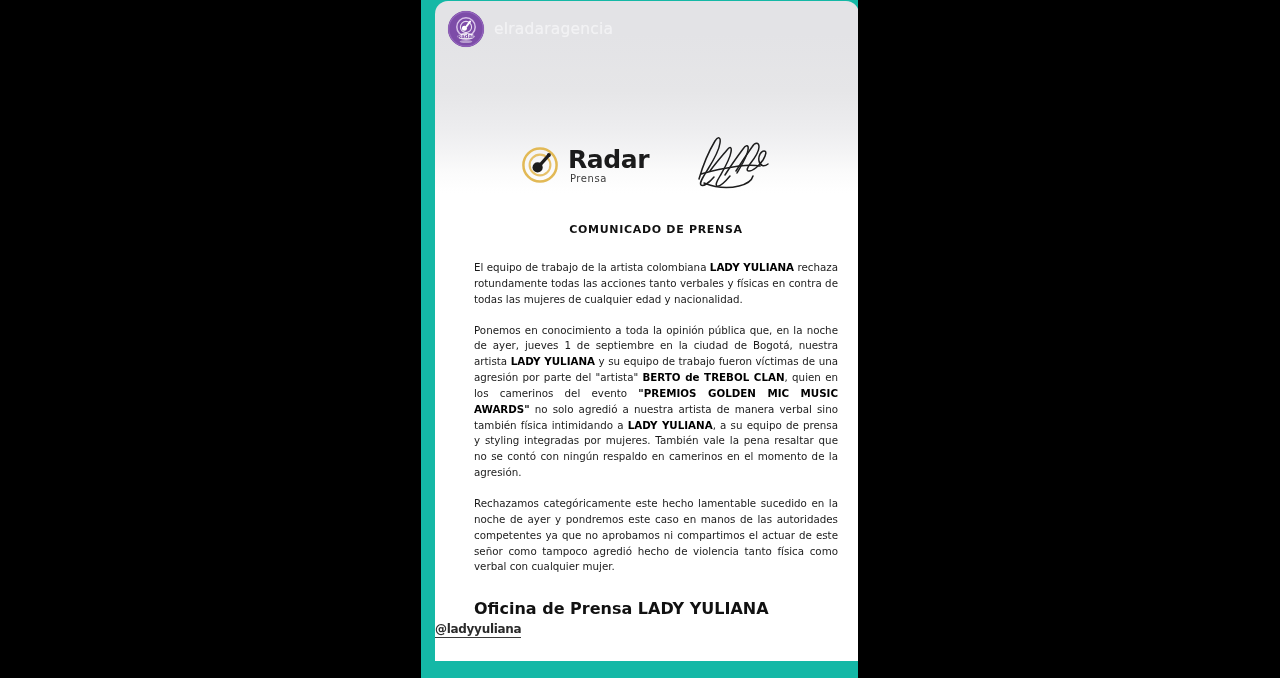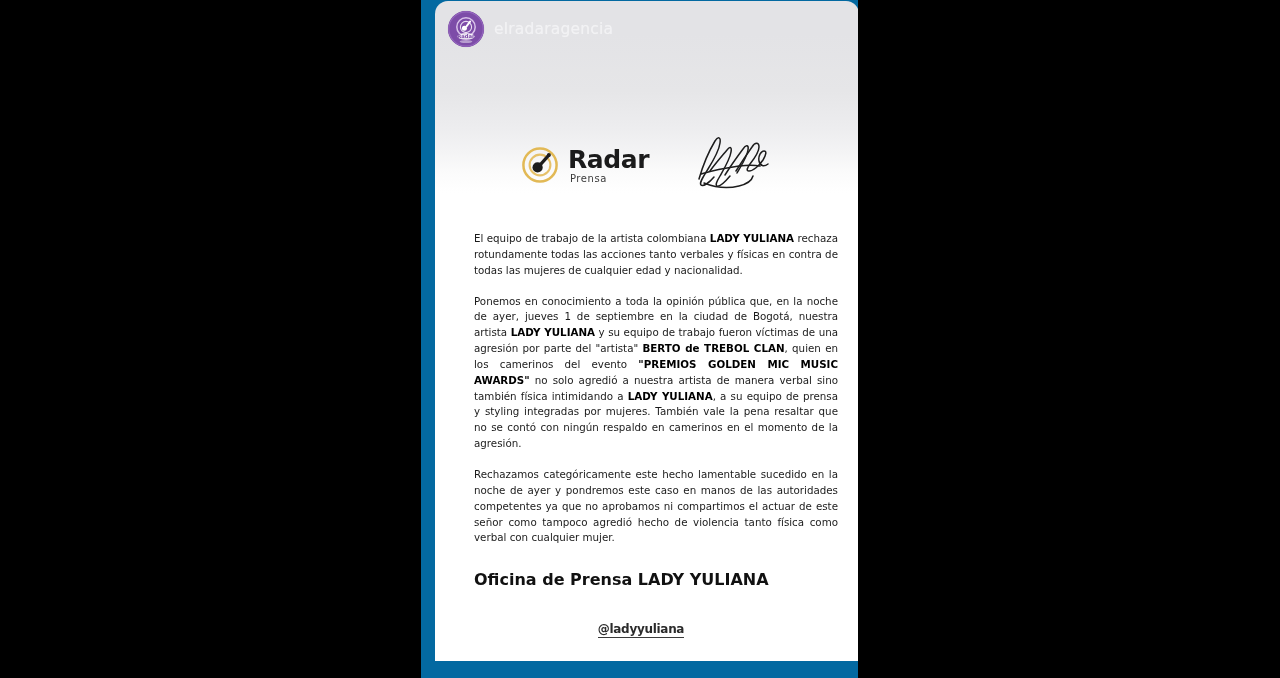--- a/index.html
+++ b/index.html
@@ -22,21 +22,21 @@
     background: #000000;
   }
 
   
   #sheet {
     position: absolute;
     left: 421px;
     top: 0px;
     width: 437px;
     height: 678px;
-    background: #0369a1;
+    background: #14b8a6;
     overflow: hidden;
   }
 
   
   #card {
     position: absolute;
     left: 14px;
     top: 1px;
     width: 424px;
     height: 660px;
@@ -155,21 +155,21 @@
     color: #111111;
     margin: 24px 0 0 0;
   }
 
   
   #doc-footer {
     position: absolute;
     left: 0;
     right: 12px;
     bottom: 23px;
-    text-align: center;
+    text-align: left;
     margin-top: 32px;
   }
   .footer-handle {
     font-family: "DejaVu Sans", sans-serif;
     font-size: 12px;
     font-weight: bold;
     color: #2b2b2b;
     letter-spacing: -0.3px;
     border-bottom: 1.3px solid #3a3a3a;
     padding-bottom: 1px;
@@ -228,20 +228,21 @@
               <path d="M36 44 C41 36, 48 26, 54 18 C57 13, 60 14, 59 19 C58 26, 52 35, 48 42"></path>
               <path d="M47 40 C52 32, 58 23, 63 16 C66 11, 70 11, 70 16 C70 21, 65 28, 61 33 C58 37, 57 40, 60 40 C64 40, 70 35, 74 29 C77 24, 78 20, 75 20 C72 20, 69 25, 70 30 C71 35, 75 36, 79 33"></path>
               <path d="M12 43 C22 40, 36 37, 50 35 C58 34, 66 34, 71 35"></path>
               <path d="M15 52 C25 56, 38 58, 50 55 C58 53, 63 49, 64 45"></path>
             </g>
           </svg>
         </div>
       </div>
 
       <div id="doc">
+        <div class="doc-title">COMUNICADO DE PRENSA</div>
         <div id="paragraphs">
             <div class="para"><span>El equipo de trabajo de la artista colombiana </span><b>LADY YULIANA</b><span> rechaza rotundamente todas las acciones tanto verbales y físicas en contra de todas las mujeres de cualquier edad y nacionalidad.</span></div>
             <div class="para"><span>Ponemos en conocimiento a toda la opinión pública que, en la noche de ayer, jueves 1 de septiembre en la ciudad de Bogotá, nuestra artista </span><b>LADY YULIANA</b><span> y su equipo de trabajo fueron víctimas de una agresión por parte del "artista" </span><b>BERTO de TREBOL CLAN</b><span>, quien en los camerinos del evento </span><b>"PREMIOS GOLDEN MIC MUSIC AWARDS"</b><span> no solo agredió a nuestra artista de manera verbal sino también física intimidando a </span><b>LADY YULIANA</b><span>, a su equipo de prensa y styling integradas por mujeres. También vale la pena resaltar que no se contó con ningún respaldo en camerinos en el momento de la agresión.</span></div>
             <div class="para"><span>Rechazamos categóricamente este hecho lamentable sucedido en la noche de ayer y pondremos este caso en manos de las autoridades competentes ya que no aprobamos ni compartimos el actuar de este señor como tampoco agredió hecho de violencia tanto física como verbal con cualquier mujer.</span></div>
           </div>
         <div class="signoff">Oficina de Prensa LADY YULIANA</div>
       </div>
 
       <div id="doc-footer">
         <span class="footer-handle">@ladyyuliana</span>

